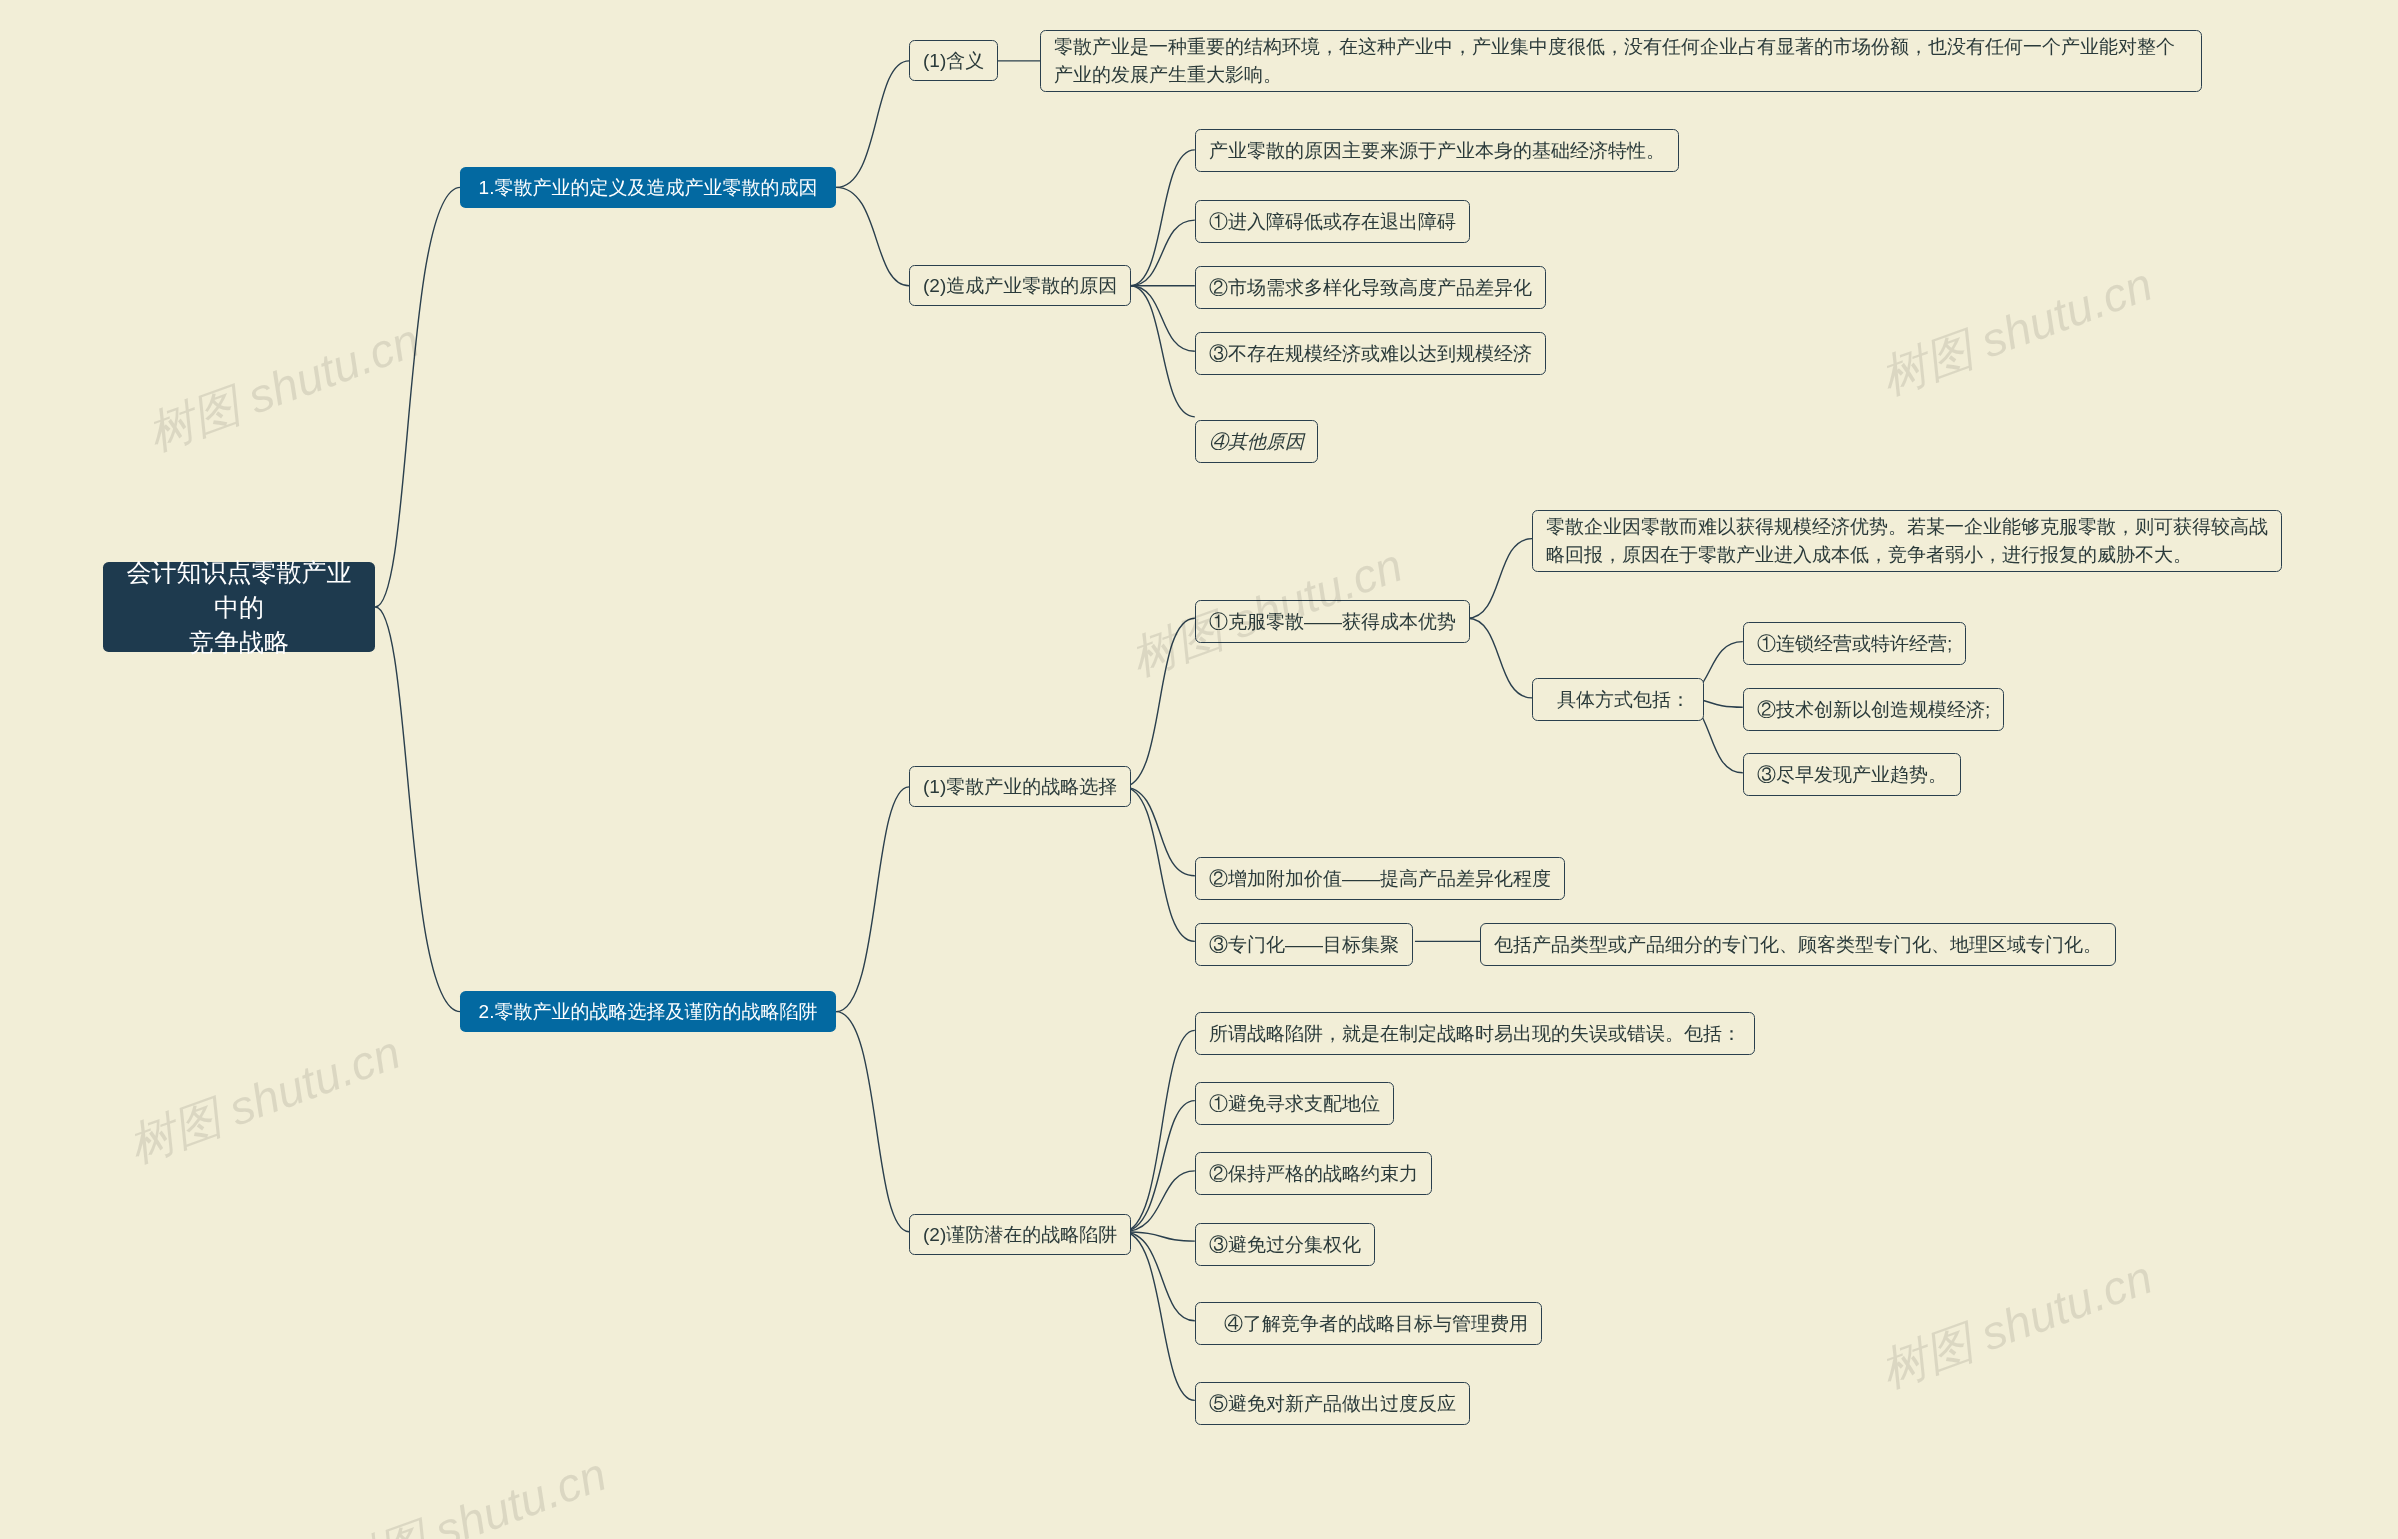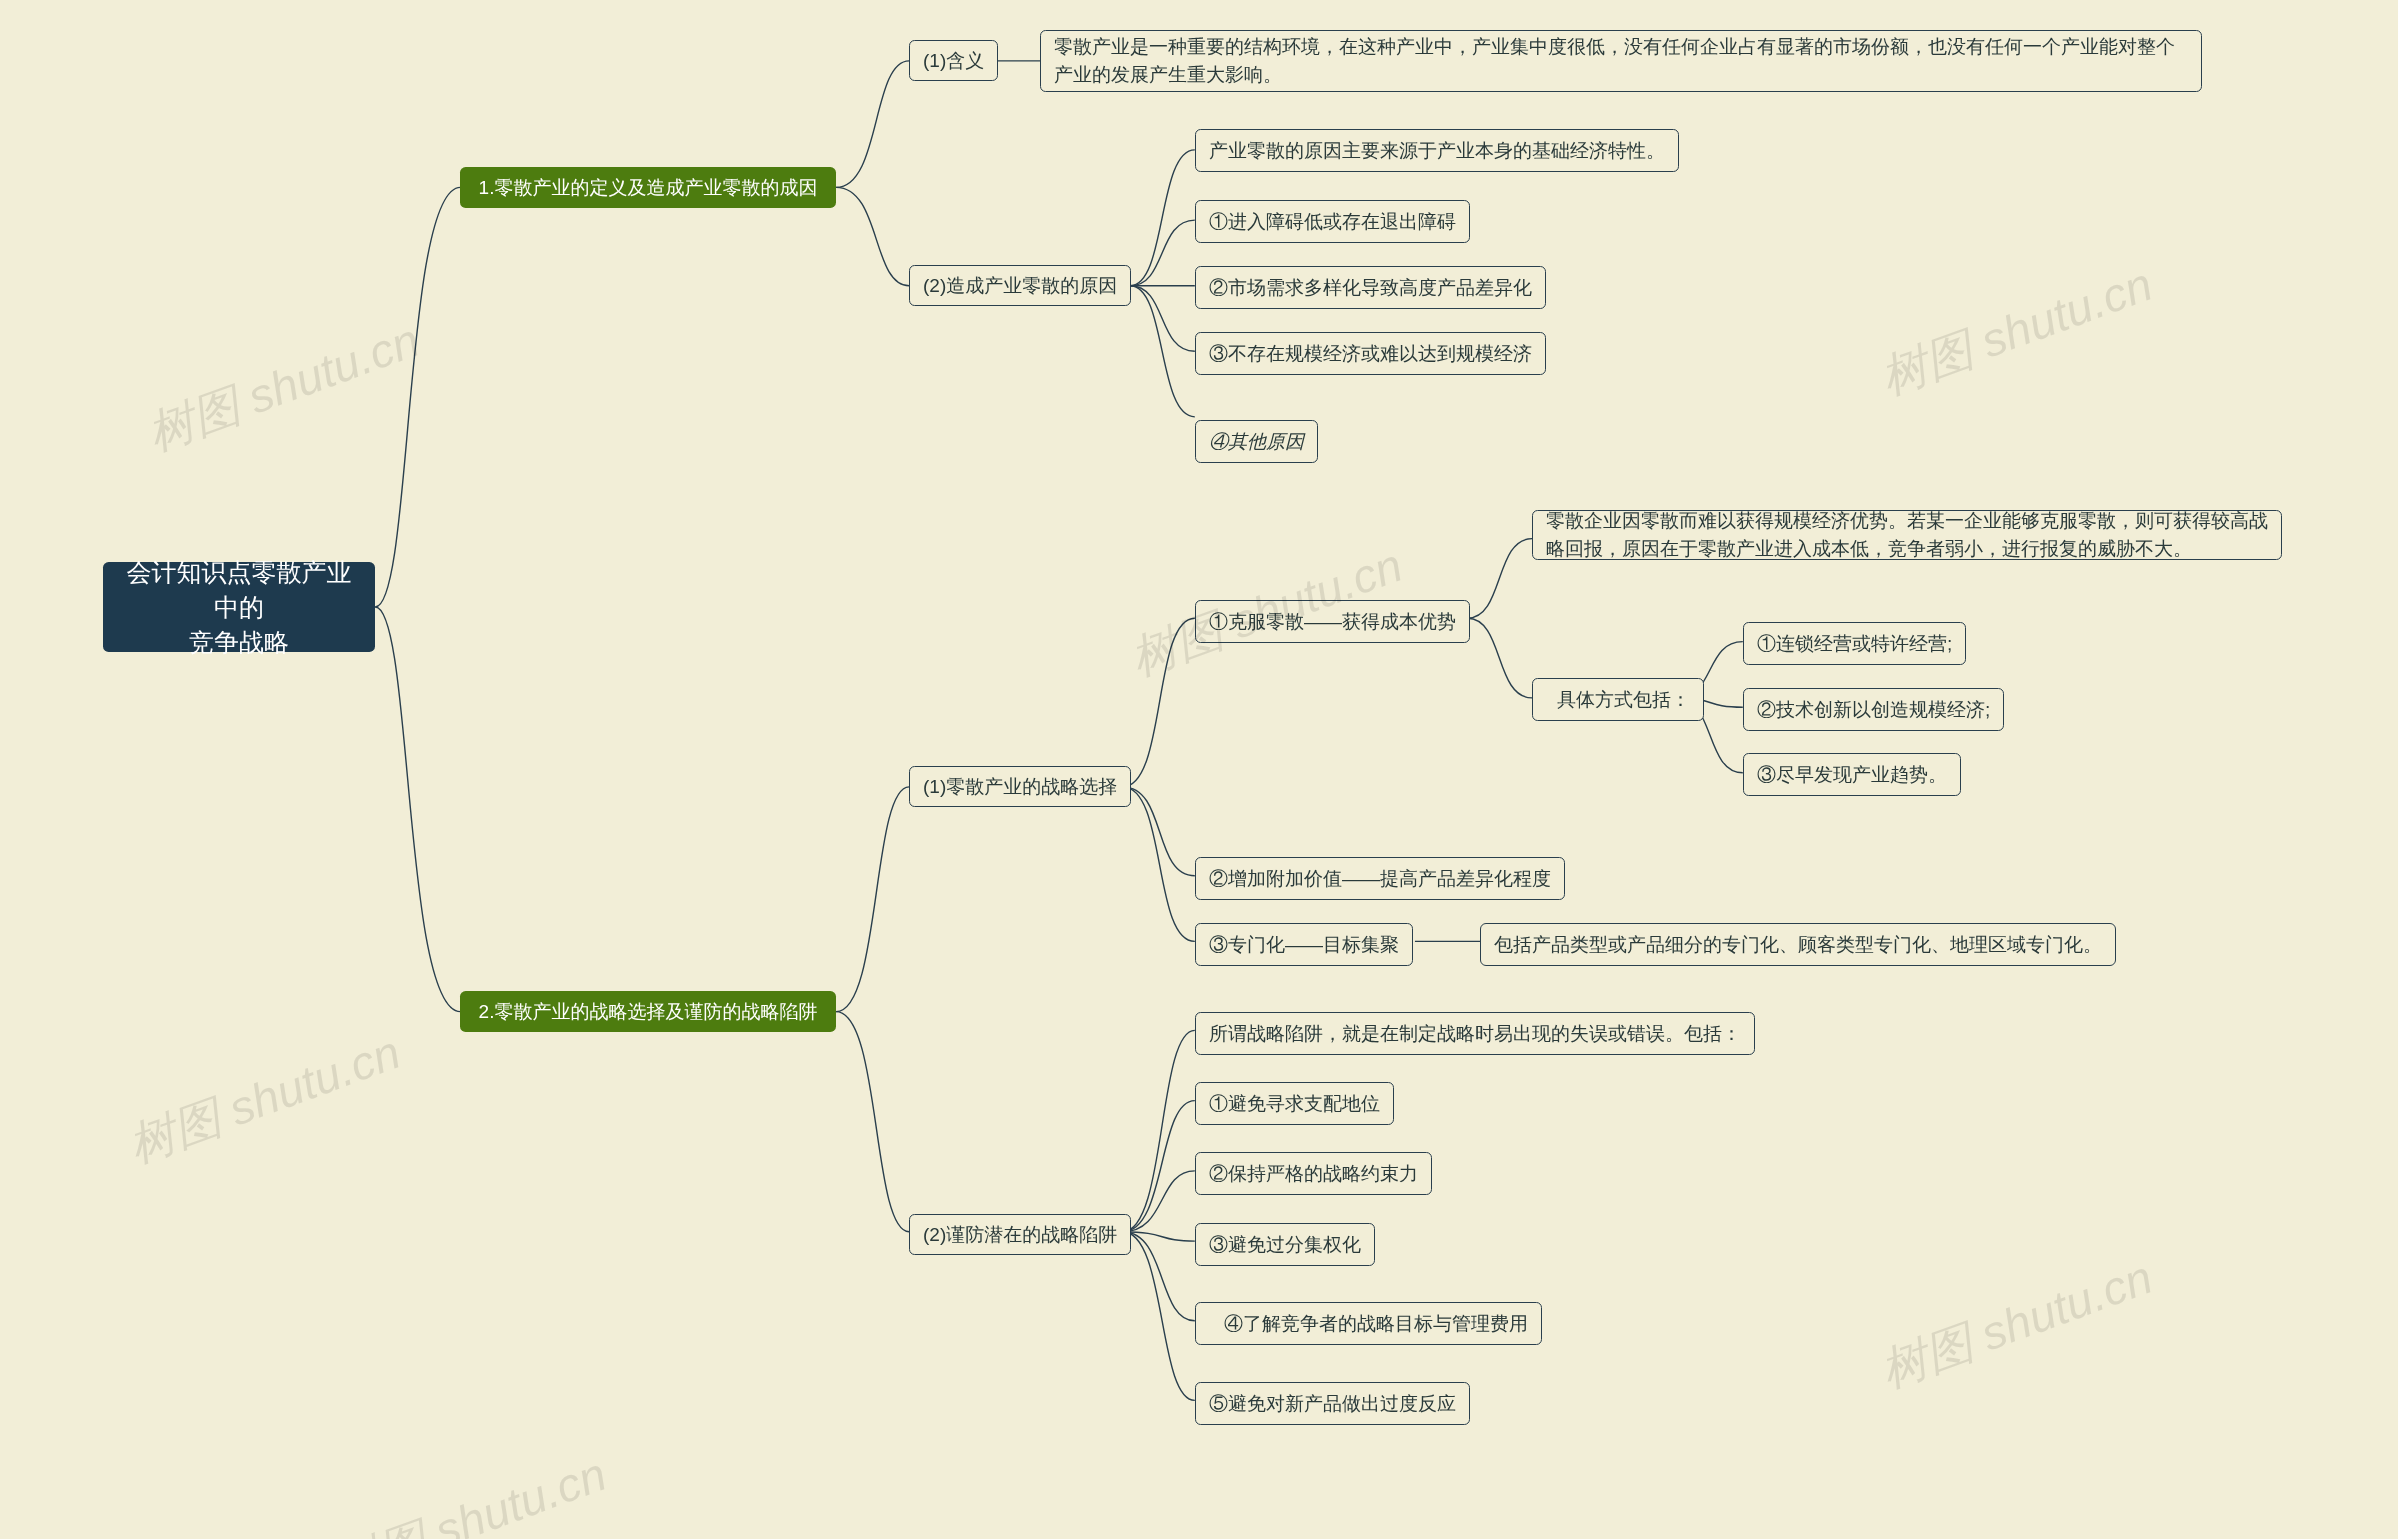--- a/index.html
+++ b/index.html
@@ -28,21 +28,21 @@
   .root-node {
     background: #1e3a4e;
     color: #ffffff;
     border: none;
     text-align: center;
     white-space: normal;
     line-height: 1.4;
     font-size: 25px;
   }
   .branch-node {
-    background: #4d7c0f;
+    background: #0369a1;
     color: #ffffff;
     border: none;
   }
   .wrap-node {
     white-space: normal;
     justify-content: flex-start;
     line-height: 1.5;
     text-align: left;
   }
   svg.connectors {
@@ -156,21 +156,21 @@
 </div>
 
 <div class="node" style="left:909px; top:766px; height:41px;">
   <span>(1)零散产业的战略选择</span>
 </div>
 
 <div class="node" style="left:1195px; top:600px;">
   <span>①克服零散——获得成本优势</span>
 </div>
 
-<div class="node wrap-node" style="left:1532px; top:510px; width:750px; height:50px;">
+<div class="node wrap-node" style="left:1532px; top:510px; width:750px; height:62px;">
   <span>零散企业因零散而难以获得规模经济优势。若某一企业能够克服零散，则可获得较高战略回报，原因在于零散产业进入成本低，竞争者弱小，进行报复的威胁不大。</span>
 </div>
 
 <div class="node" style="left:1532px; top:678px;padding-left:24px;">
   <span>具体方式包括：</span>
 </div>
 
 <div class="node" style="left:1743px; top:622px;">
   <span>①连锁经营或特许经营;</span>
 </div>

